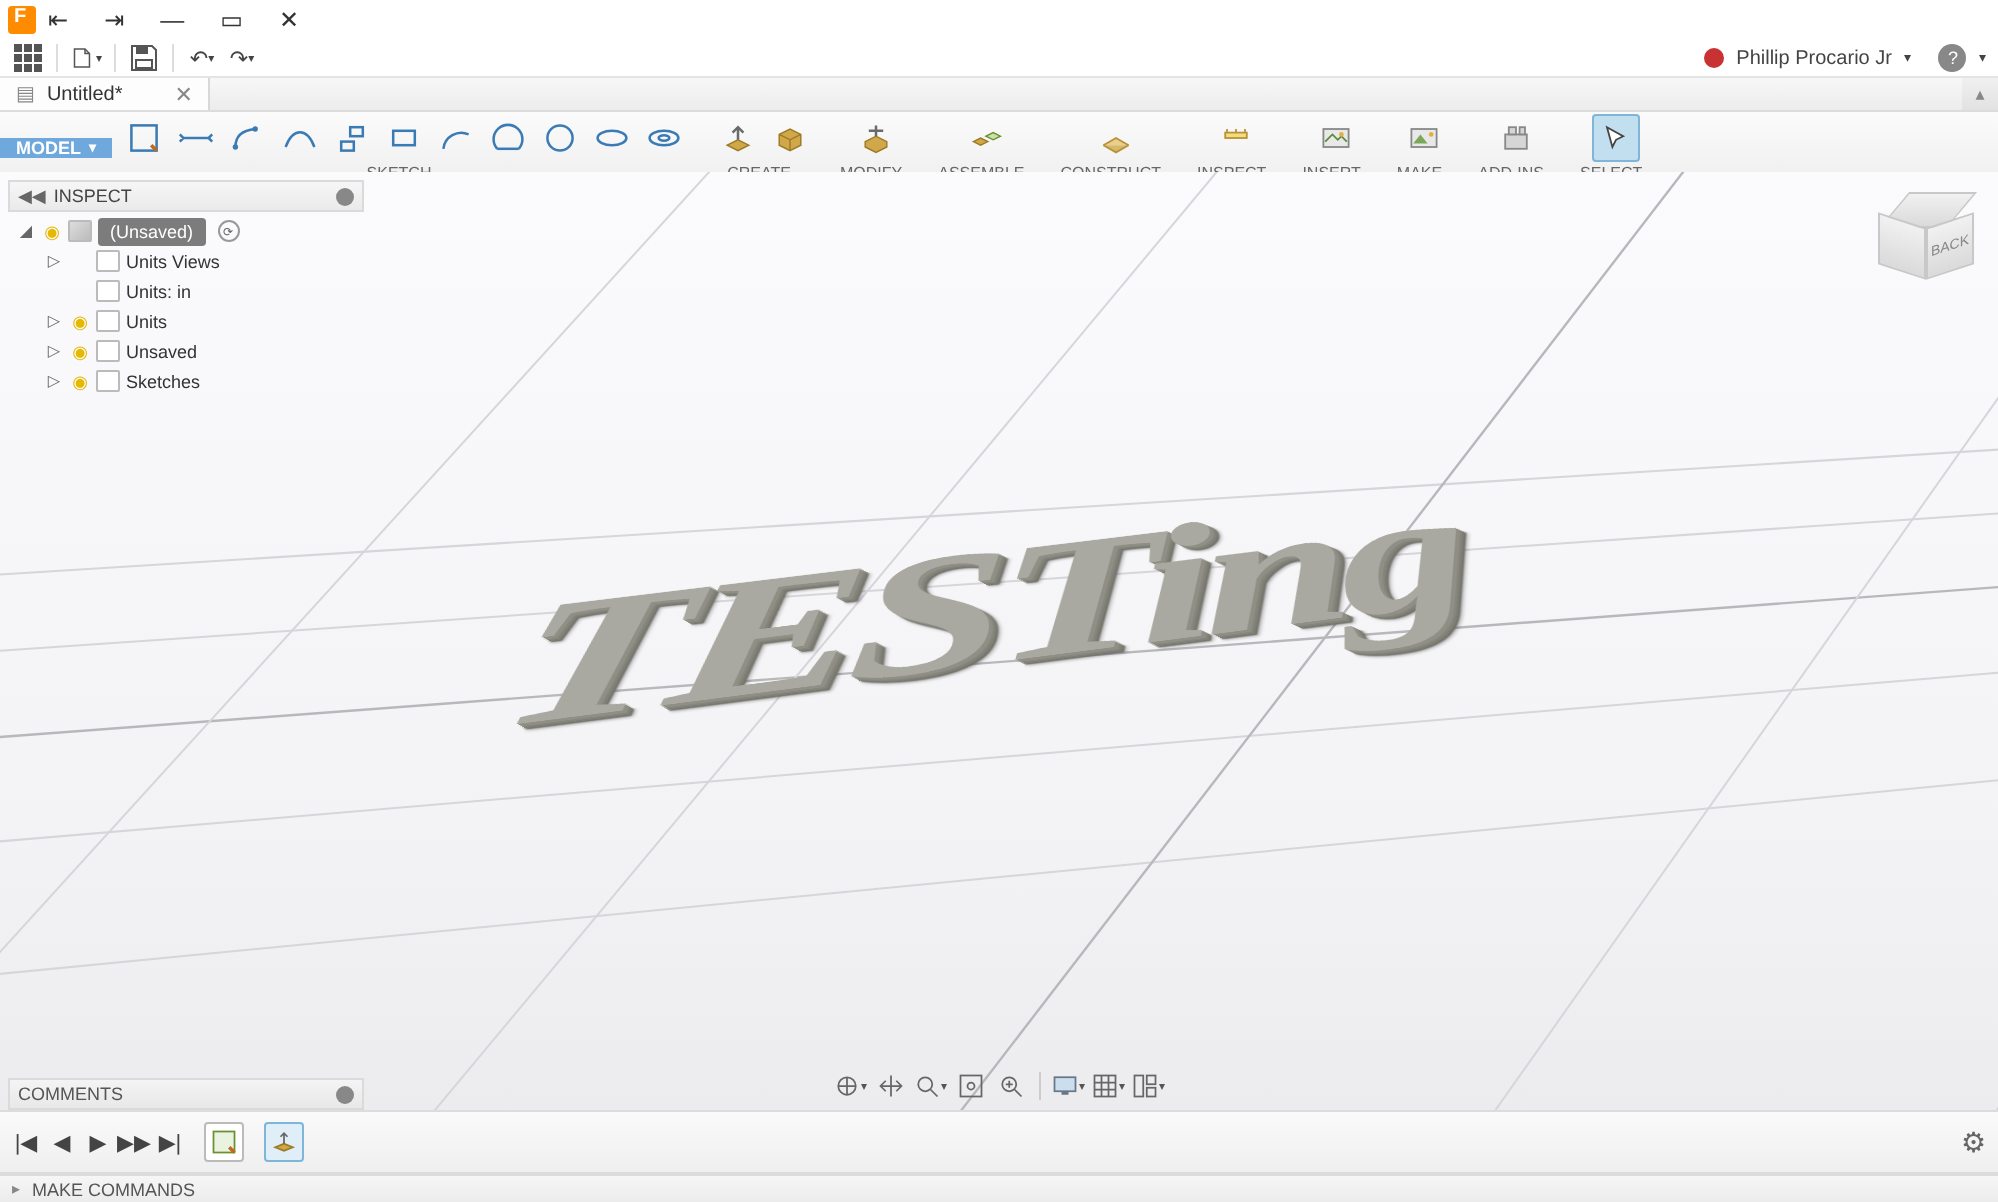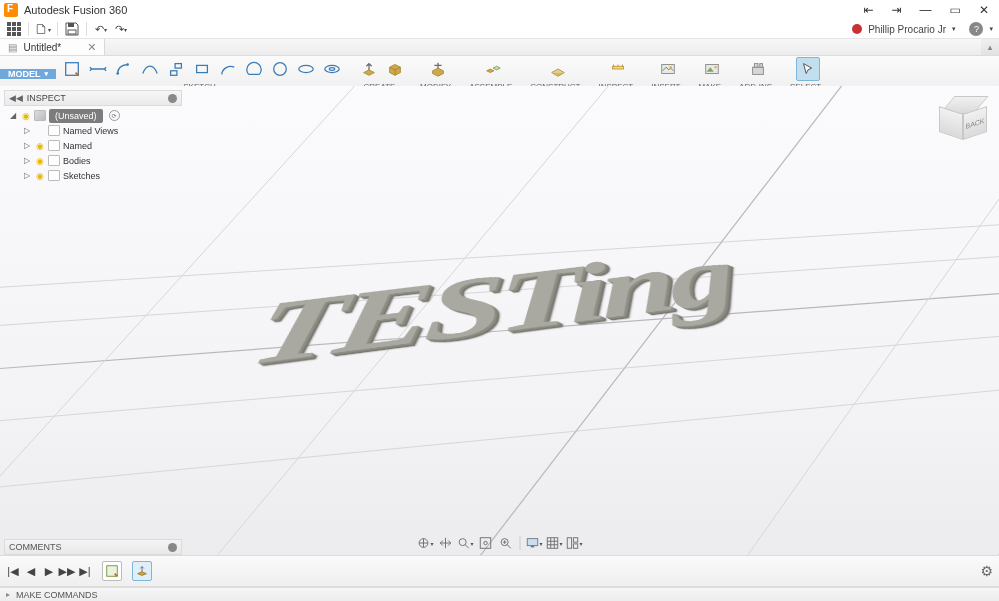--- a/index.html
+++ b/index.html
@@ -101,21 +101,20 @@
 
 .sk { stroke:#3b7bb5; stroke-width:1.4; fill:none; }
 .sk2 { stroke:#6a6a6a; stroke-width:1.4; fill:none; }
 .fl { fill:#d0a84a; stroke:#9c7a24; stroke-width:.8; }
 </style>
 </head>
 <body>
 
 <div class="titlebar">
   <div class="app-icon"></div>
-  <div class="title">Autodesk Fusion 360</div>
   <div class="win-controls">
     <span>⇤</span>
     <span>⇥</span>
     <span>—</span>
     <span>▭</span>
     <span>✕</span>
   </div>
 </div>
 
 <div class="qat">
@@ -400,33 +399,39 @@
       <span class="tw">◢</span>
       <span class="bulb">◉</span>
       <span class="ic cube"></span>
       <span class="lbl">(Unsaved)</span>
       <span class="refresh">⟳</span>
     </div>
     <div class="node" style="padding-left:18px">
       <span class="tw">▷</span>
       <span style="width:10px"></span>
       <span class="ic"></span>
-      <span>Named Views</span>
+      <span>Units Views</span>
+    </div>
+    <div class="node" style="padding-left:18px">
+      <span style="width:10px"></span>
+      <span style="width:10px"></span>
+      <span class="ic"></span>
+      <span>Units: in</span>
     </div>
     <div class="node" style="padding-left:18px">
       <span class="tw">▷</span>
       <span class="bulb">◉</span>
       <span class="ic"></span>
-      <span>Named</span>
+      <span>Units</span>
     </div>
     <div class="node" style="padding-left:18px">
       <span class="tw">▷</span>
       <span class="bulb">◉</span>
       <span class="ic"></span>
-      <span>Bodies</span>
+      <span>Unsaved</span>
     </div>
     <div class="node" style="padding-left:18px">
       <span class="tw">▷</span>
       <span class="bulb">◉</span>
       <span class="ic"></span>
       <span>Sketches</span>
     </div>
   </div>
 </div>
 

